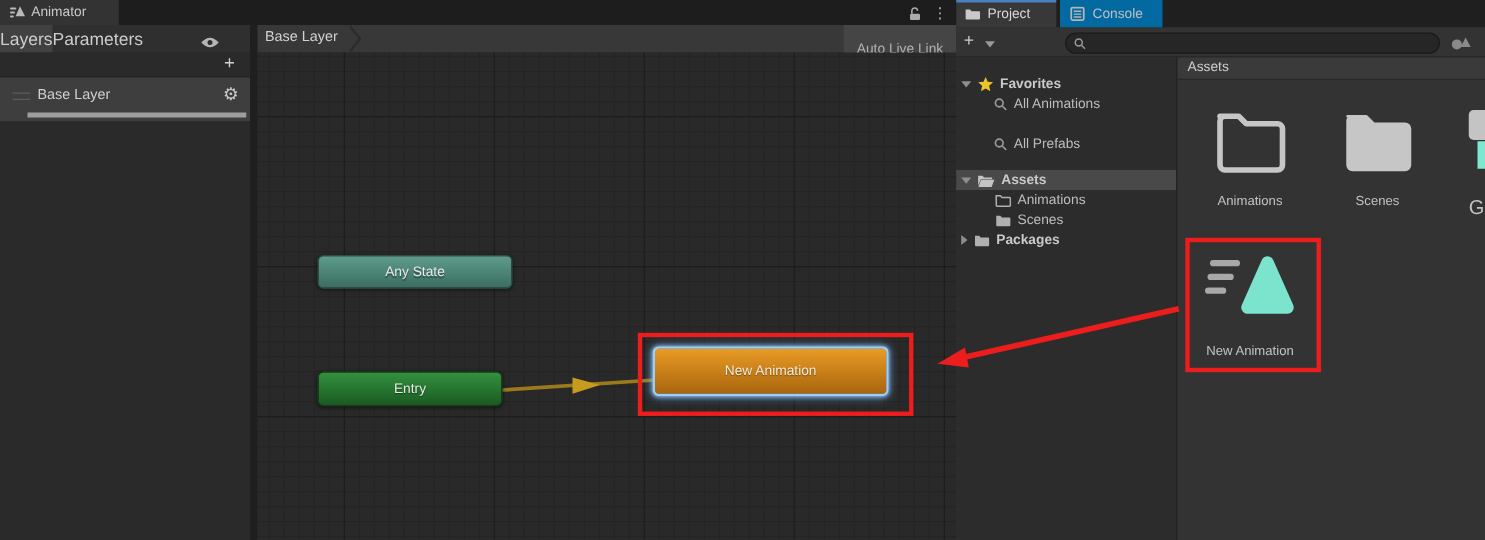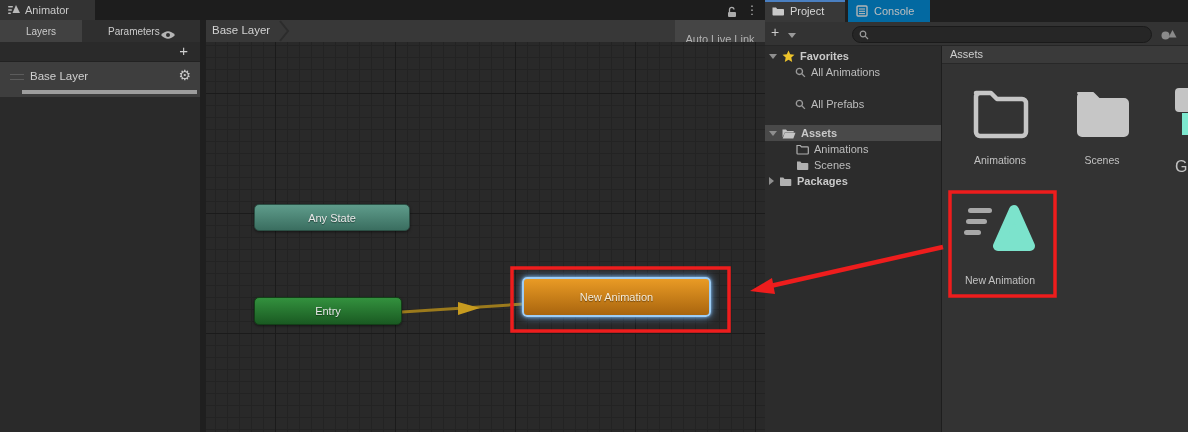--- a/index.html
+++ b/index.html
@@ -9,21 +9,21 @@
   .abs { position:absolute; }
 
   
   #anim-topbar { left:0; top:0; width:765px; height:20px; background:#1d1d1d; }
   #anim-tab { left:0; top:0; width:95px; height:20px; background:#333333; display:flex; align-items:center; gap:5px; padding-left:8px; font-size:11px; color:#c9c9c9; }
   #anim-lock { left:726px; top:4px; }
   #anim-kebab { left:746px; top:2px; font-size:12px; color:#b8b8b8; line-height:16px; }
 
   #anim-sidebar { left:0; top:20px; width:200px; height:412px; background:#2a2a2a; }
   .lp-toolbar { left:0; top:0; width:200px; height:22px; background:#2f2f2f; display:flex; }
-  .lp-btn { height:22px; padding:0 26px; display:flex; align-items:center; font-size:10px; color:#cccccc; }
+  .lp-btn { height:22px; padding:0 0; display:flex; align-items:center; font-size:14px; color:#cccccc; }
   .lp-btn.sel { background:#414141; }
   #eye-wrap { left:160px; top:6px; }
   .plus-row { left:0; top:22px; width:200px; height:20px; background:#2a2a2a; border-bottom:1px solid #222; }
   .plus-glyph { position:absolute; right:12px; top:0px; font-size:15px; color:#cfcfcf; }
   .layer-row { left:0; top:42px; width:200px; height:35px; background:#3e3e3e; }
   .drag-handle { position:absolute; left:10px; top:12px; width:14px; height:6px; border-top:1px solid #5c5c5c; border-bottom:1px solid #5c5c5c; }
   .layer-name { position:absolute; left:30px; top:8px; font-size:11.5px; color:#d0d0d0; }
   .layer-gear { position:absolute; right:9px; top:5px; font-size:14px; color:#c9c9c9; }
   .weight-bar { position:absolute; left:22px; right:3px; bottom:3px; height:4px; background:#9e9e9e; }
 
@@ -62,21 +62,21 @@
   #proj-toolbar { left:0; top:22px; width:423px; height:24px; background:#333333; border-bottom:1px solid #262626; }
   .create-btn { position:absolute; left:6px; top:2px; font-size:14px; color:#cccccc; }
   .caret-down { position:absolute; left:23px; top:11px; width:0; height:0; border-left:4px solid transparent; border-right:4px solid transparent; border-top:5px solid #9a9a9a; }
   #search-field { position:absolute; left:87px; top:4px; width:300px; height:17px; background:#262626; border:1px solid #1a1a1a; border-radius:9px; }
   #search-field .mag { position:absolute; left:6px; top:3px; }
   #search-input { position:absolute; left:20px; top:1px; width:270px; height:13px; background:transparent; border:none; outline:none; color:#cfcfcf; font-size:10px; font-family:"Liberation Sans",sans-serif; }
   #filter-type { position:absolute; right:10px; top:4px; }
 
   #proj-body { left:0; top:46px; width:423px; height:386px; }
   #tree { position:absolute; left:0; top:0; width:176px; height:386px; background:#2c2c2c; }
-  .trow { position:absolute; left:0; right:0; height:16px; display:flex; align-items:center; gap:5px; font-size:11px; color:#bdbdbd; }
+  .trow { position:absolute; left:0; right:0; height:16px; display:flex; align-items:center; gap:5px; font-size:11px; color:#bdbdbd;margin-top:11px; }
   .trow.bold { font-weight:bold; color:#c9c9c9; }
   .trow.selected { background:#494949; }
   .ind4 { padding-left:4px; } .ind30 { padding-left:30px; } .ind31 { padding-left:31px; }
   .tri-down { width:0; height:0; border-left:4px solid transparent; border-right:4px solid transparent; border-top:5px solid #8f8f8f; }
   .tri-right { width:0; height:0; border-top:4px solid transparent; border-bottom:4px solid transparent; border-left:5px solid #8f8f8f; }
 
   #tree-grid-divider { position:absolute; left:176px; top:0; width:1px; height:386px; background:#1e1e1e; }
   #grid { position:absolute; left:177px; top:0; width:246px; height:386px; background:#333333; overflow:hidden; }
   #grid-header { position:absolute; left:0; top:0; right:0; height:18px; background:#3a3a3a; border-bottom:1px solid #282828; }
   #grid-header span { position:absolute; left:8px; top:2px; font-size:11px; color:#cfcfcf; }

